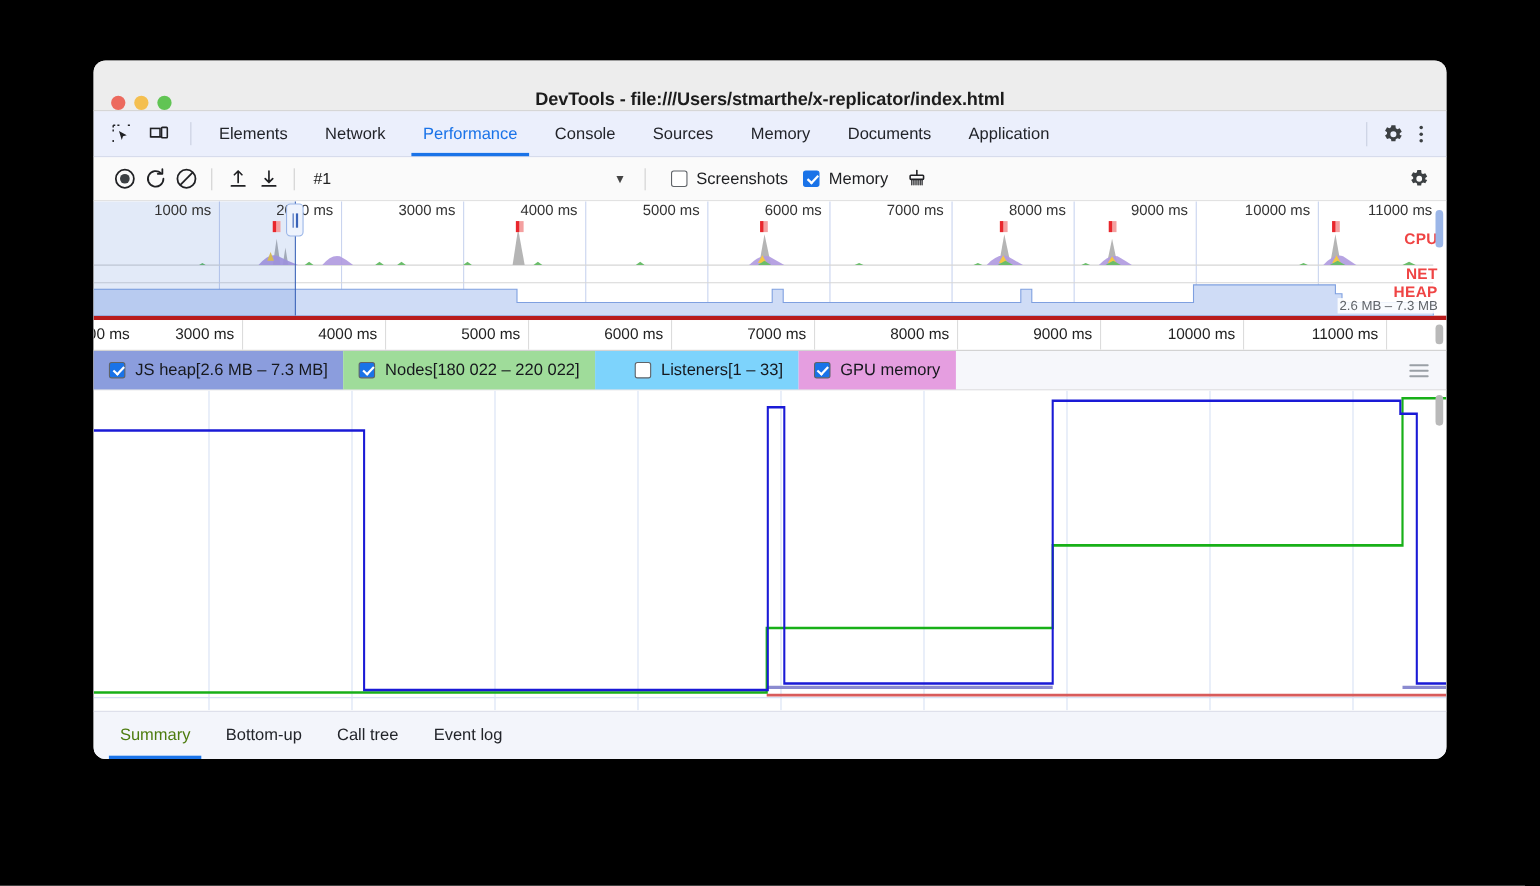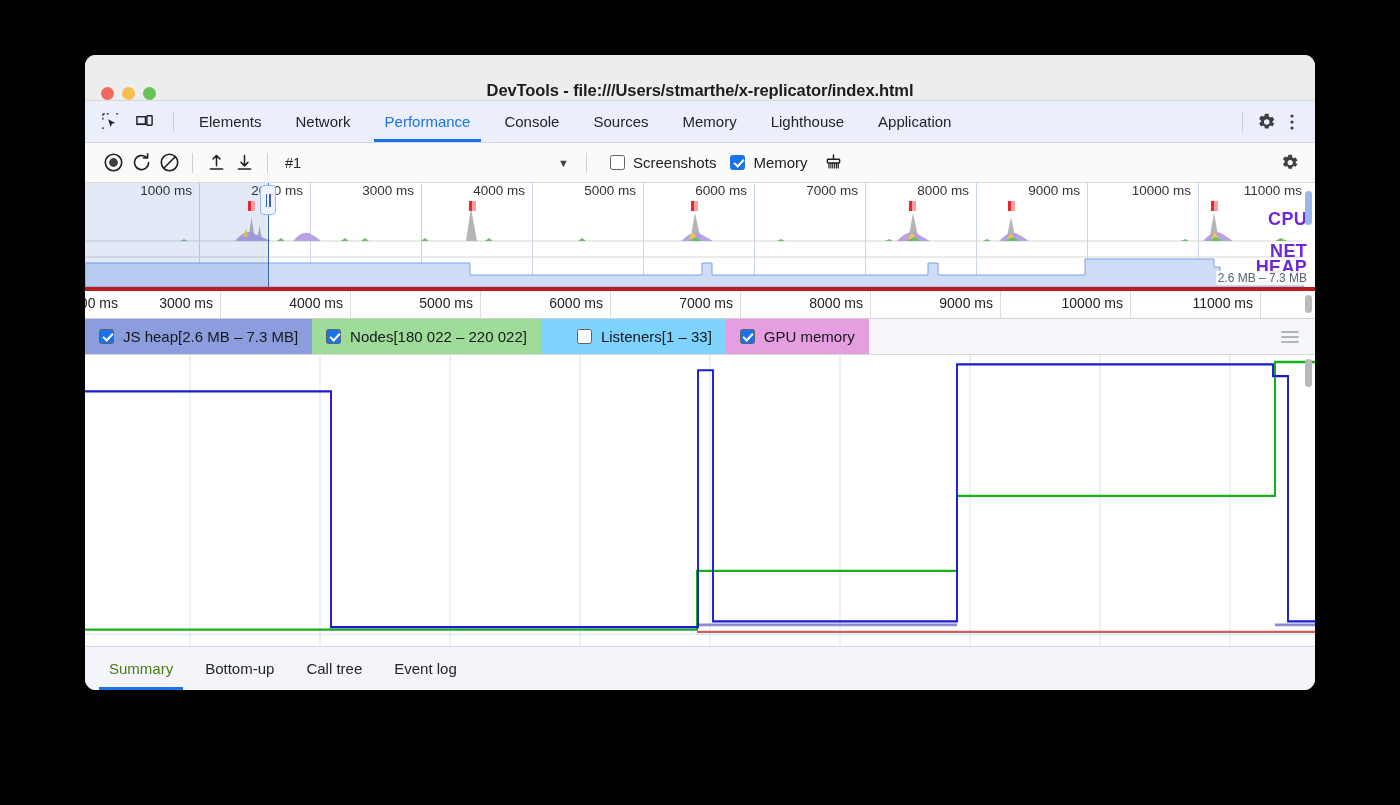--- a/index.html
+++ b/index.html
@@ -159,21 +159,21 @@
     border-radius: 4px;
     background: #eef3fd;
     border: 1px solid #9bb6e8;
     z-index: 7;
     display: flex; align-items: center; justify-content: center;
     gap: 2px;
     cursor: ew-resize;
   }
   .ov-handle i { width: 1.5px; height: 13px; background: #3a63b8; display: block; }
   .ov-edge { position: absolute; top: 0; bottom: 0; width: 1px; background: #3a63b8; z-index: 5; }
-  .ov-labels { position: absolute; right: 8px; z-index: 8; font-size: 18px; font-weight: bold; color: #6d28d9; letter-spacing: 0.3px; }
+  .ov-labels { position: absolute; right: 8px; z-index: 8; font-size: 14px; font-weight: bold; color: #ef4444; letter-spacing: 0.3px; }
   .heap-range {
     position: absolute; right: 6px; bottom: 2px;
     font-size: 12px; color: #5f6368;
     background: rgba(255,255,255,0.88);
     padding: 0 2px;
     z-index: 8;
   }
   .red-marker {
     position: absolute;
     width: 7px; height: 10px;
@@ -304,21 +304,21 @@
       </span>
     </div>
     <div class="vsep"></div>
     <div class="tabs">
       <div class="tab">Elements</div>
       <div class="tab">Network</div>
       <div class="tab active">Performance</div>
       <div class="tab">Console</div>
       <div class="tab">Sources</div>
       <div class="tab">Memory</div>
-      <div class="tab">Lighthouse</div>
+      <div class="tab">Documents</div>
       <div class="tab">Application</div>
     </div>
     <div class="tabstrip-right">
       <div class="vsep" style="height:22px;margin:0 8px 0 2px;"></div>
       <span class="tb-icon">
         <svg width="22" height="22" viewBox="0 0 24 24">
           <path fill="#3c4043" d="M19.1 12.9a7 7 0 0 0 0-1.8l2-1.5-2-3.4-2.3.9a7 7 0 0 0-1.6-.9L14.8 3h-4l-.4 2.2a7 7 0 0 0-1.6.9l-2.3-.9-2 3.4 2 1.5a7 7 0 0 0 0 1.8l-2 1.5 2 3.4 2.3-.9c.5.4 1 .7 1.6.9l.4 2.2h4l.4-2.2c.6-.2 1.1-.5 1.6-.9l2.3.9 2-3.4zM12.8 15a3 3 0 1 1 0-6 3 3 0 0 1 0 6z"></path>
         </svg>
       </span>
       <span class="tb-icon">

